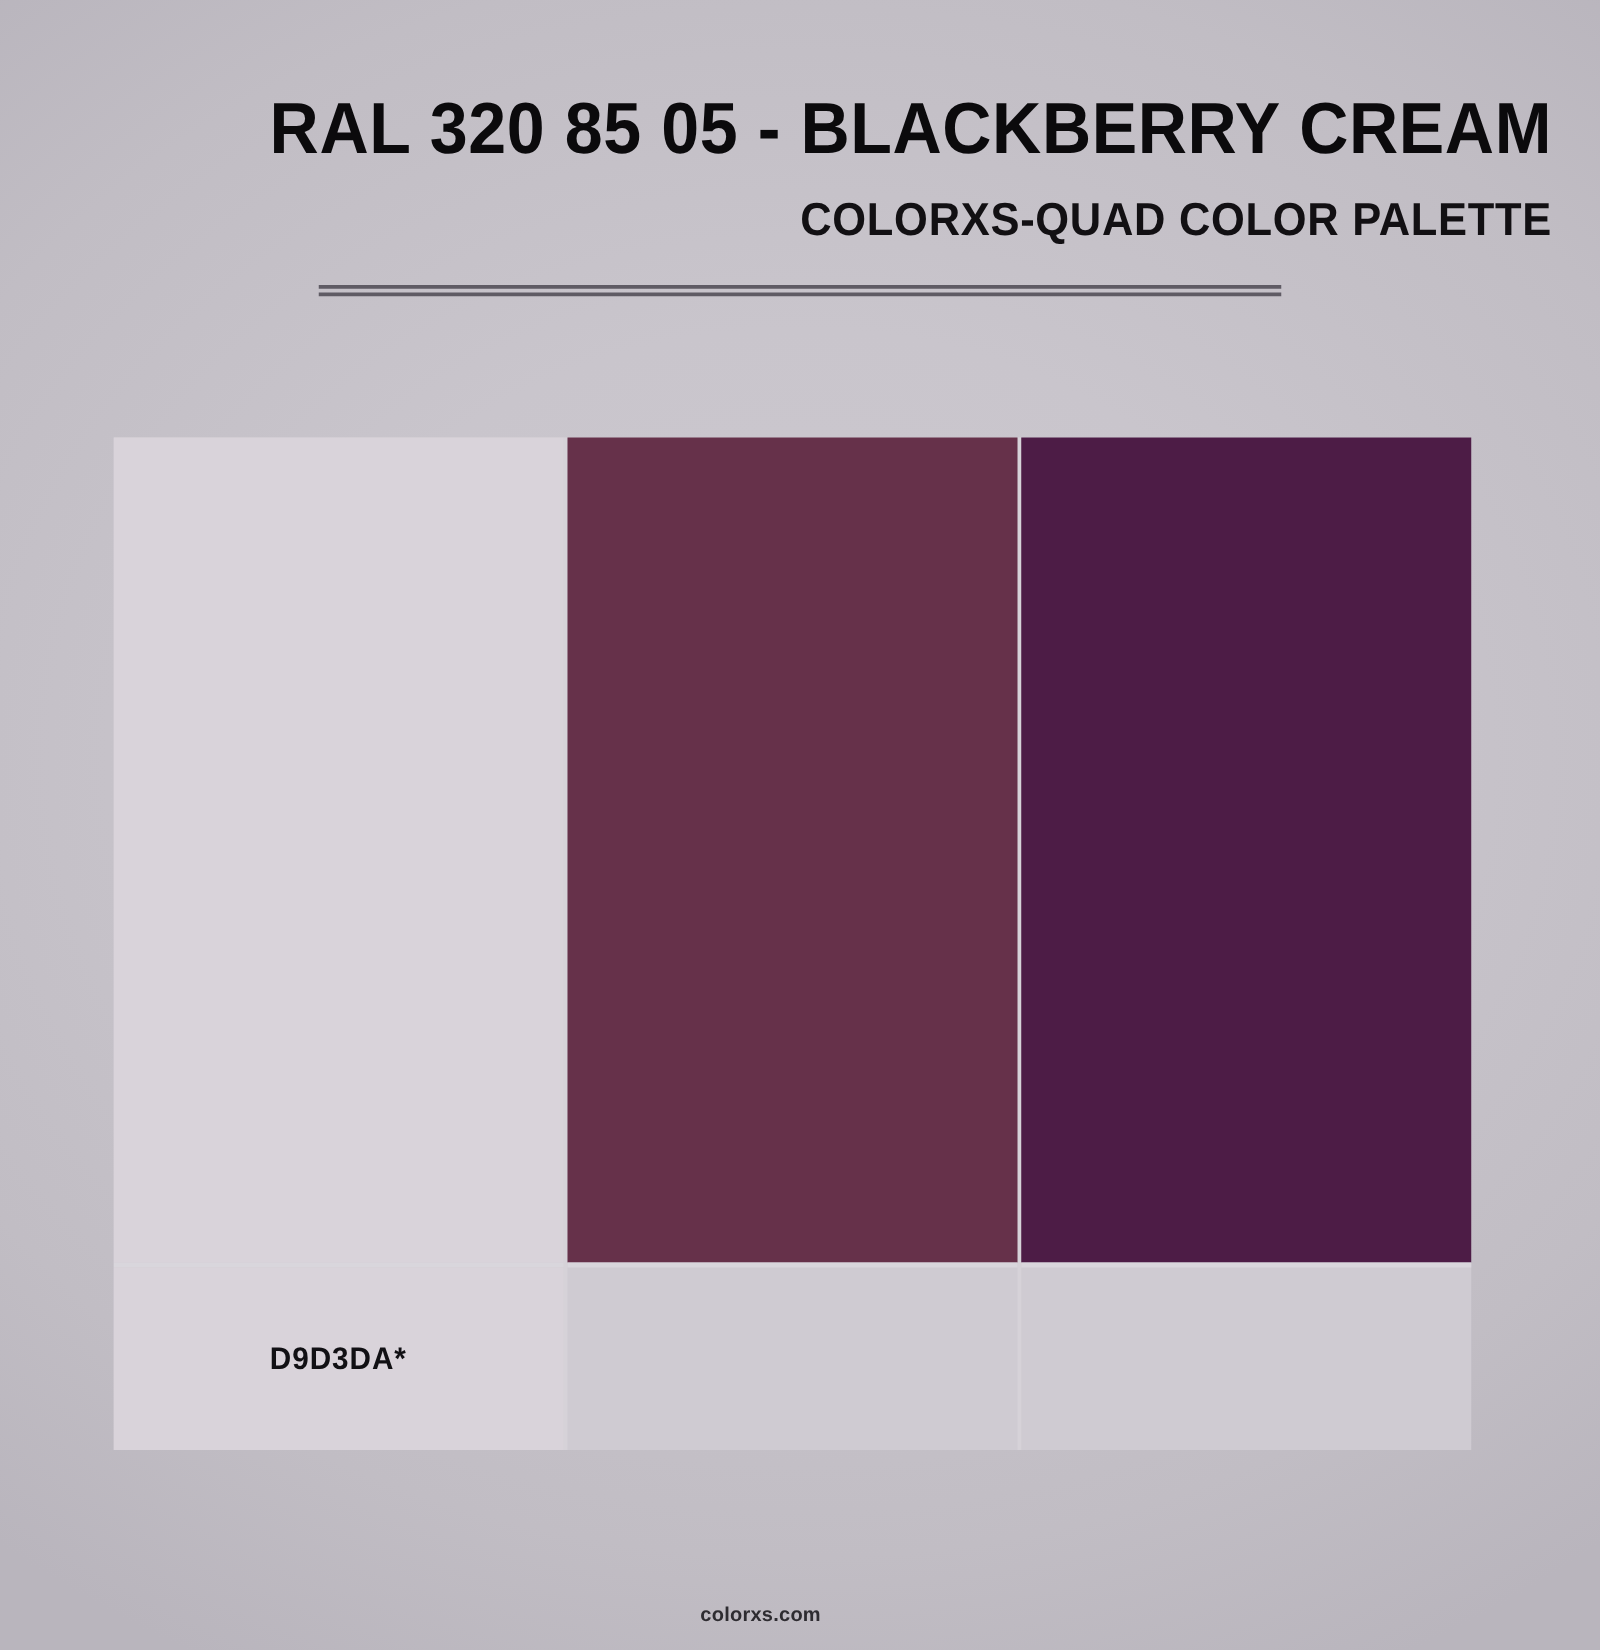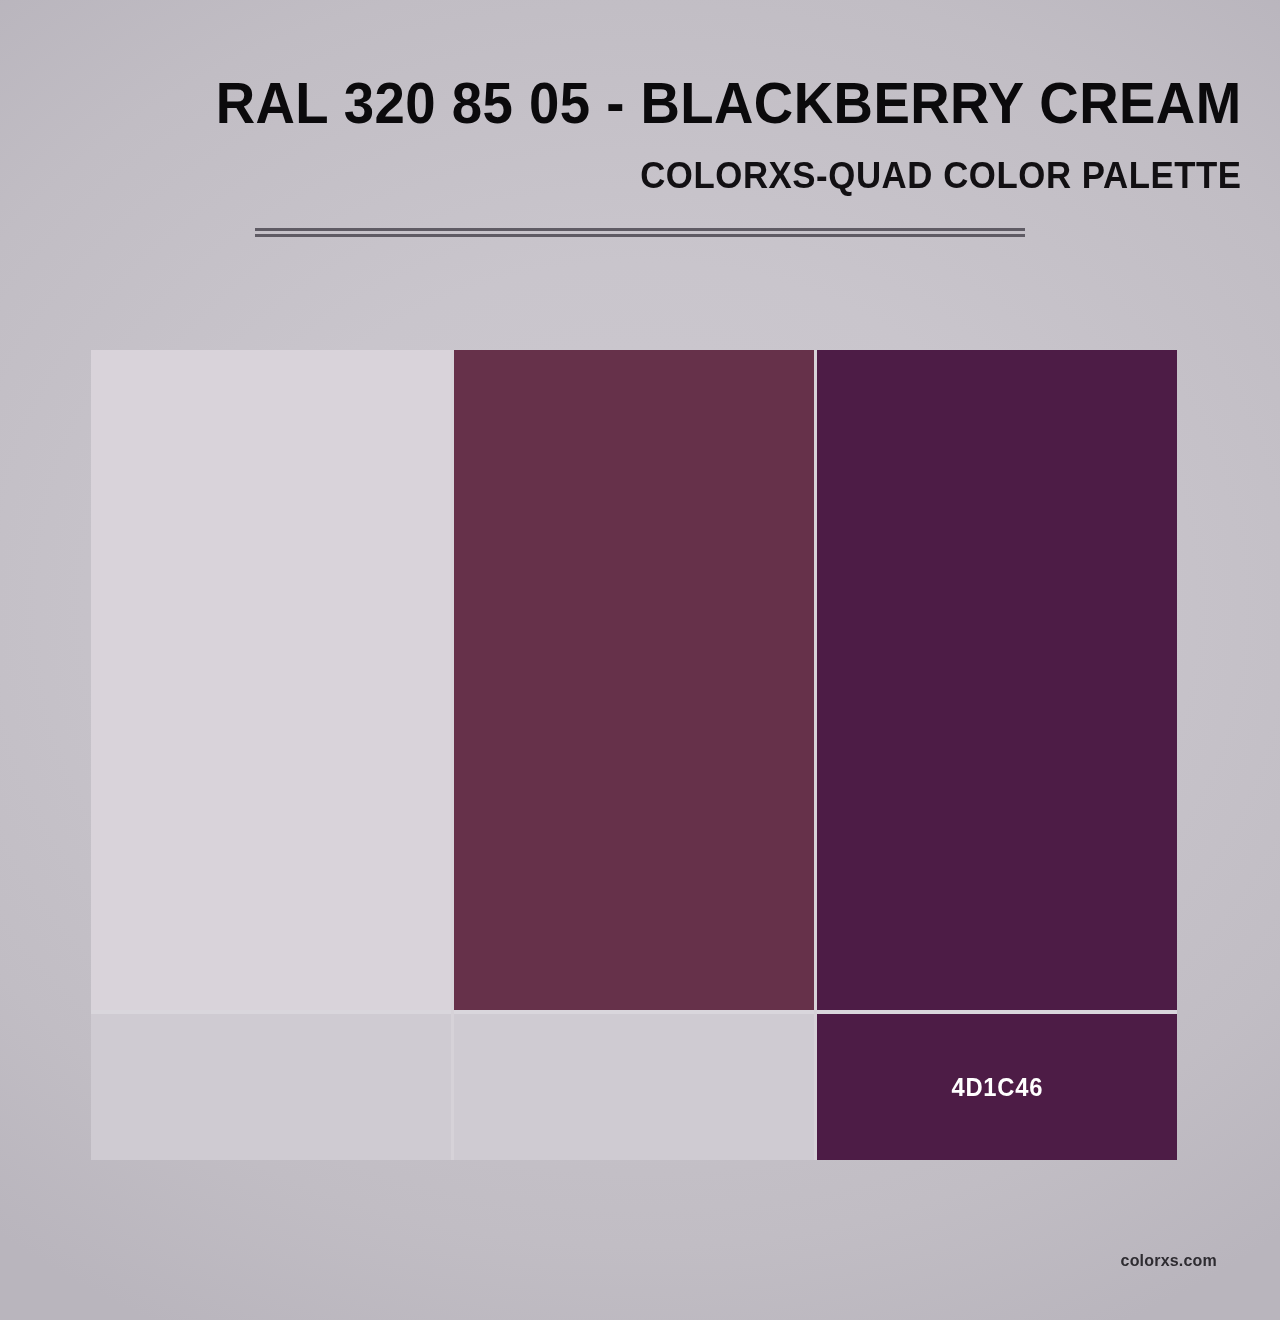--- a/index.html
+++ b/index.html
@@ -107,23 +107,23 @@
     font-weight: bold;
     letter-spacing: 0.8px;
     transform: scaleX(0.95);
     white-space: nowrap;
   }
 
   
   .footer {
     position: absolute;
     left: 0;
-    top: 1252px;
+    top: 1284px;
     width: 1217px;
-    text-align: right;
+    text-align: center;
   }
   .footer-text {
     font-size: 16px;
     font-weight: bold;
     color: #2e2c31;
     letter-spacing: 0.2px;
   }
 </style>
 </head>
 <body>
@@ -135,29 +135,29 @@
 
 <div class="divider">
   <div class="rule one"></div>
   <div class="rule two"></div>
 </div>
 
 <div class="palette" id="palette-panel">
     <div class="swatch-col">
       <div class="swatch-chip" style="background: rgb(217, 211, 218);"></div>
       <div class="swatch-gap"></div>
+      <div class="swatch-label-strip" style="background: rgb(217, 211, 218);">
+        <span class="swatch-label" style="color: rgb(17, 16, 20);">D9D3DA*</span>
+      </div>
     </div>
     <div class="swatch-col">
       <div class="swatch-chip" style="background: rgb(102, 49, 74);"></div>
       <div class="swatch-gap"></div>
     </div>
     <div class="swatch-col">
       <div class="swatch-chip" style="background: rgb(77, 28, 70);"></div>
       <div class="swatch-gap"></div>
-      <div class="swatch-label-strip" style="background: rgb(77, 28, 70);">
-        <span class="swatch-label" style="color: rgb(255, 255, 255);">4D1C46</span>
-      </div>
     </div>
   </div>
 
 <div class="footer">
   <span class="footer-text">colorxs.com</span>
 </div>
 
 </body></html>

